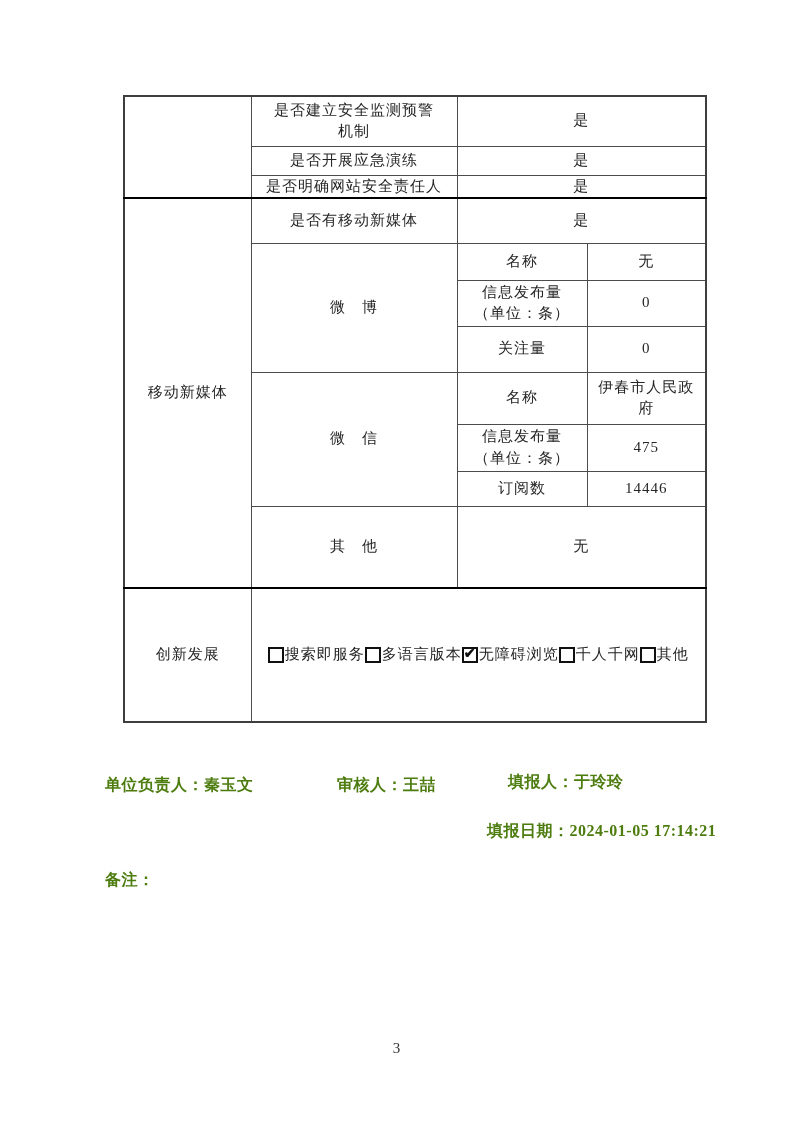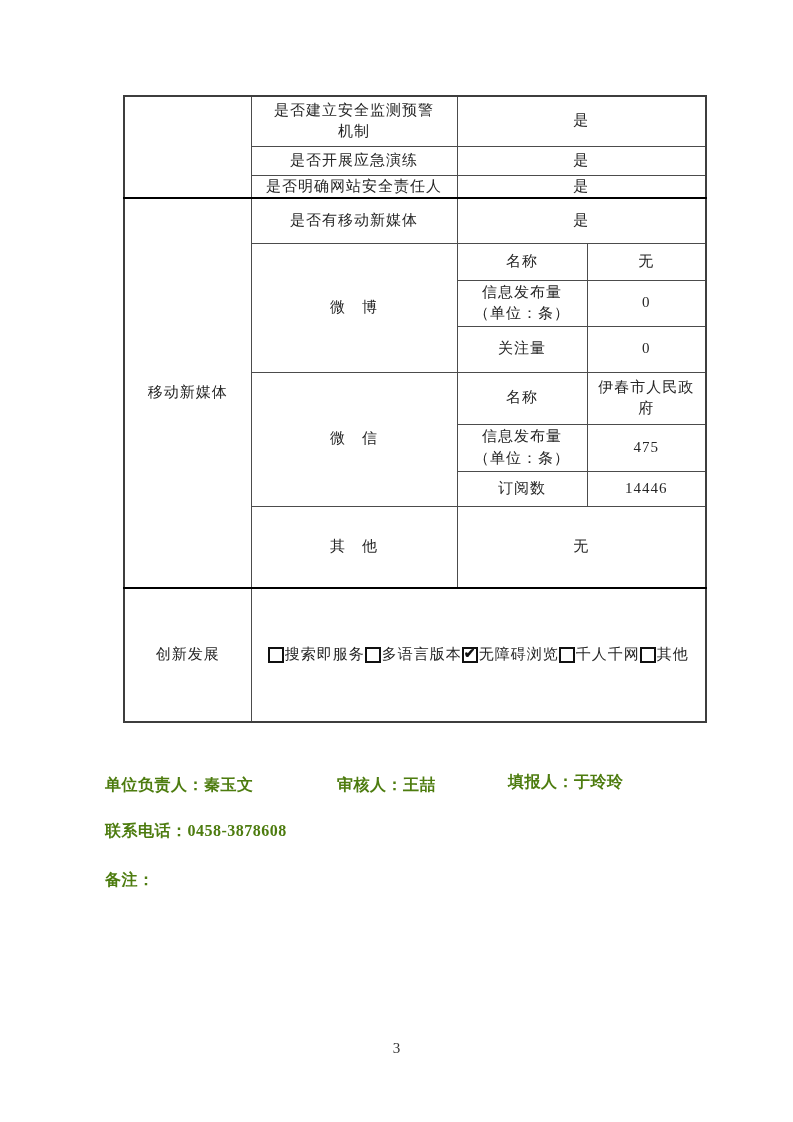--- a/index.html
+++ b/index.html
@@ -135,18 +135,18 @@
         </div>
       </td>
     </tr>
   </tbody>
     </table>
 
   <div class="footer-line" style="left:105px;top:775px"><span>单位负责人：</span><span>秦玉文</span></div>
   <div class="footer-line" style="left:337px;top:775px"><span>审核人：</span><span>王喆</span></div>
   <div class="footer-line" style="left:508px;top:772px"><span>填报人：</span><span>于玲玲</span></div>
 
-  <div class="footer-line" style="left:105px;top:821px"><span>联系电话：</span><span>0458-3878608</span></div>
+  <div class="footer-line" style="left:487px;top:821px"><span>填报日期：</span><span>2024-01-05 17:14:21</span></div>
 
   <div class="footer-line" style="left:105px;top:870px"><span>备注：</span></div>
 
   <div class="pageno">3</div>
 </div>
 
 </body></html>

